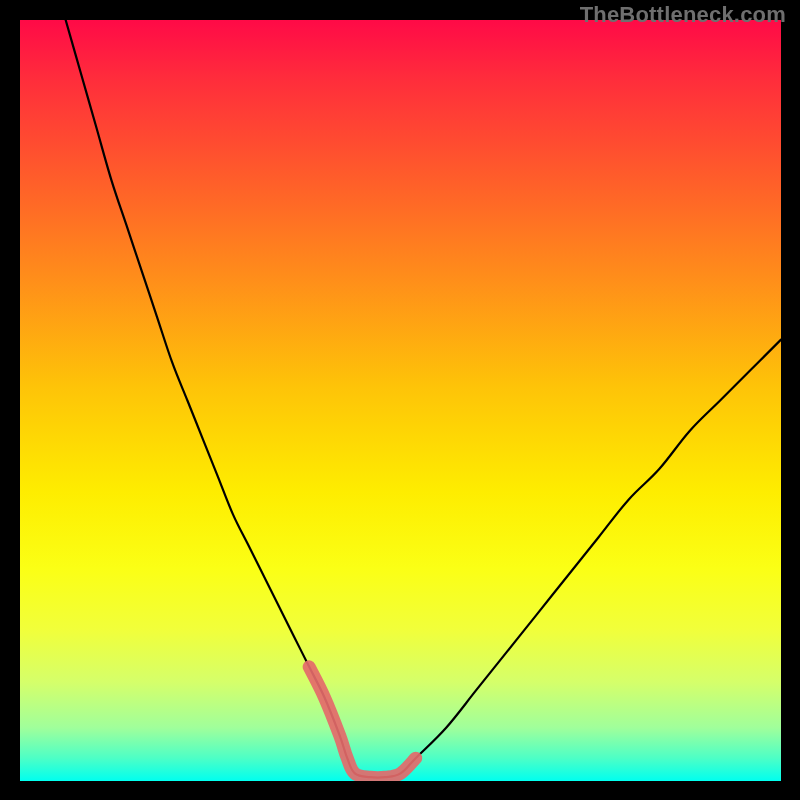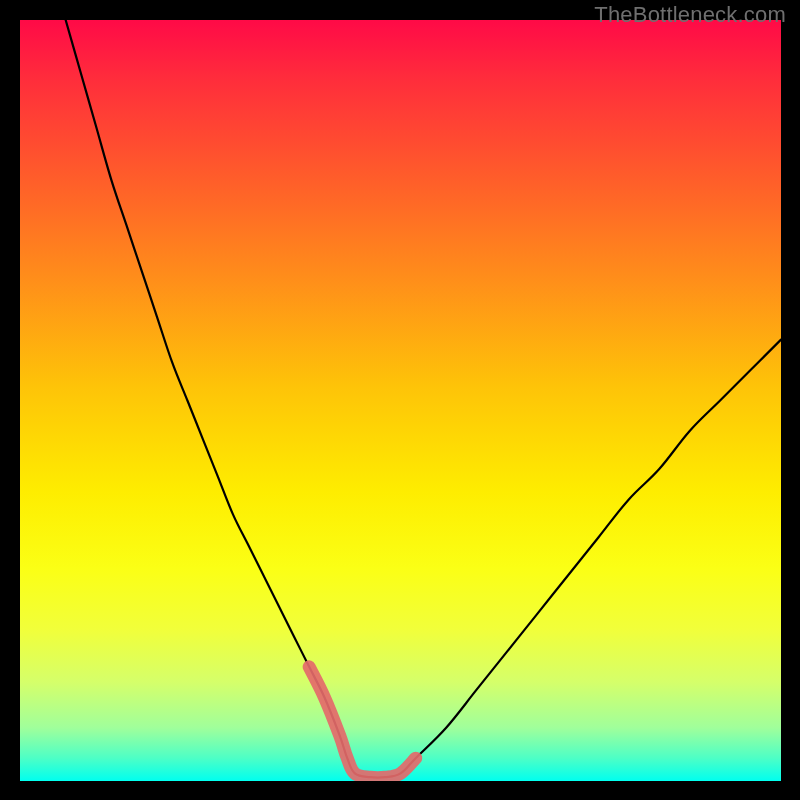--- a/index.html
+++ b/index.html
@@ -46,20 +46,21 @@
     height: 761px;
   }
   .watermark {
     position: absolute;
     top: 2px;
     right: 14px;
     color: #6f6f6f;
     font-size: 22px;
     letter-spacing: 0.2px;
     user-select: none;
+    font-weight: bold;
   }
 </style>
 </head>
 <body>
 
 <div class="frame">
 
   <div class="plot-area">
     <svg viewBox="0 0 761 761" preserveAspectRatio="none">
       <path id="curve-path" fill="none" stroke-width="2.2" stroke-linecap="round" stroke-linejoin="round" d="M 45.66 0.00 C 48.40 9.59, 55.40 34.09, 60.88 53.27 C 66.36 72.45, 70.62 87.36, 76.10 106.54 C 81.58 125.72, 85.84 142.00, 91.32 159.81 C 96.80 177.62, 101.06 189.03, 106.54 205.47 C 112.02 221.91, 116.28 234.69, 121.76 251.13 C 127.24 267.57, 131.50 280.35, 136.98 296.79 C 142.46 313.23, 146.72 327.38, 152.20 342.45 C 157.68 357.52, 161.94 366.80, 167.42 380.50 C 172.90 394.20, 177.16 404.85, 182.64 418.55 C 188.12 432.25, 192.38 442.90, 197.86 456.60 C 203.34 470.30, 207.60 482.32, 213.08 494.65 C 218.56 506.98, 222.82 514.13, 228.30 525.09 C 233.78 536.05, 238.04 544.57, 243.52 555.53 C 249.00 566.49, 253.26 575.01, 258.74 585.97 C 264.22 596.93, 268.48 605.45, 273.96 616.41 C 279.44 627.37, 283.70 635.89, 289.18 646.85 C 294.66 657.81, 298.92 664.96, 304.40 677.29 C 309.88 689.62, 315.51 704.38, 319.62 715.34 C 323.73 726.30, 324.49 731.32, 327.23 738.17 C 329.97 745.02, 330.73 749.97, 334.84 753.39 C 338.95 756.81, 344.58 756.51, 350.06 757.20 C 355.54 757.88, 359.80 757.88, 365.28 757.20 C 370.76 756.51, 375.02 756.81, 380.50 753.39 C 385.98 749.97, 387.50 746.39, 395.72 738.17 C 403.94 729.95, 415.20 720.06, 426.16 707.73 C 437.12 695.40, 445.64 683.38, 456.60 669.68 C 467.56 655.98, 476.08 645.33, 487.04 631.63 C 498.00 617.93, 506.52 607.28, 517.48 593.58 C 528.44 579.88, 536.96 569.23, 547.92 555.53 C 558.88 541.83, 567.40 531.18, 578.36 517.48 C 589.32 503.78, 597.84 491.76, 608.80 479.43 C 619.76 467.10, 628.28 461.32, 639.24 448.99 C 650.20 436.66, 658.72 423.27, 669.68 410.94 C 680.64 398.61, 689.16 391.46, 700.12 380.50 C 711.08 369.54, 719.60 361.02, 730.56 350.06 C 741.52 339.10, 755.52 325.10, 761.00 319.62" stroke="#000000"></path>

